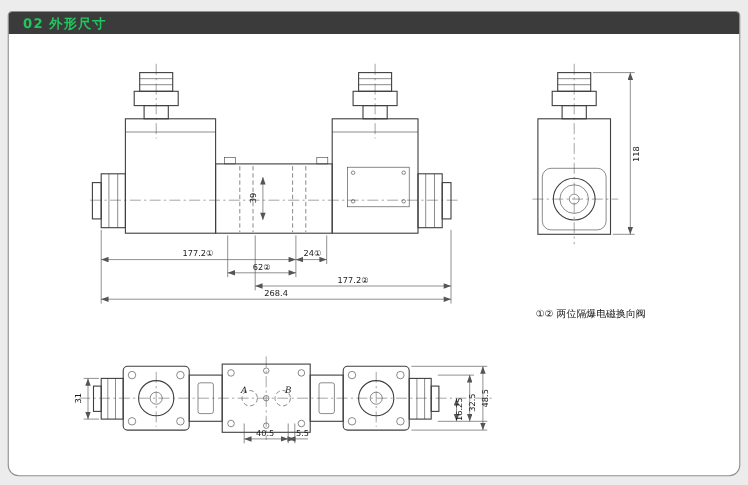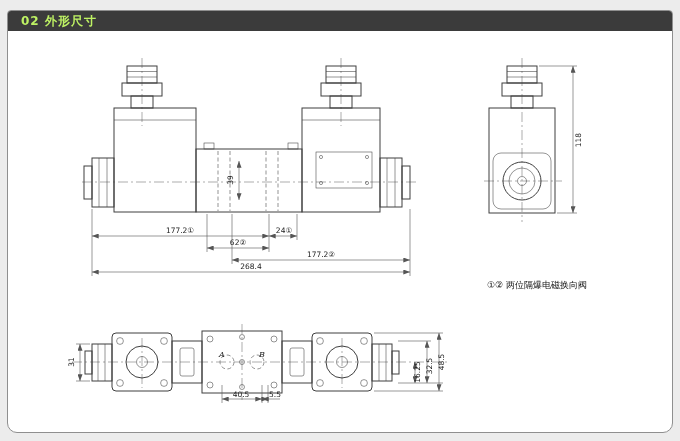--- a/index.html
+++ b/index.html
@@ -10,21 +10,21 @@
     font-family:"DejaVu Sans", sans-serif;
   }
   .panel {
     position:absolute; left:7px; top:10px; width:666px; height:423px;
     background:#ffffff;
     border:1px solid #8f8f8f;
     border-radius:4px 4px 10px 10px;
   }
   .header {
     height:20px; background:#3b3b3b; border-radius:3px 3px 0 0;
-    color:#bef264; display:flex; align-items:center;
+    color:#22c55e; display:flex; align-items:center;
     padding-left:13px; font-size:12px; font-weight:bold; letter-spacing:1px;
   }
   svg.drawing { position:absolute; left:0; top:0; width:680px; height:441px; }
 
   
   g.outline { stroke:#3f3f3f; fill:none; stroke-width:1; }
   .thin { stroke-width:0.55; }
   .cl { stroke:#8a8a8a !important; stroke-width:0.7; stroke-dasharray:10 3 2 3; }
   .hid { stroke:#666 !important; stroke-width:0.7; stroke-dasharray:4 2.5; fill:none; }
   .dims line { stroke:#555; stroke-width:0.6; }

